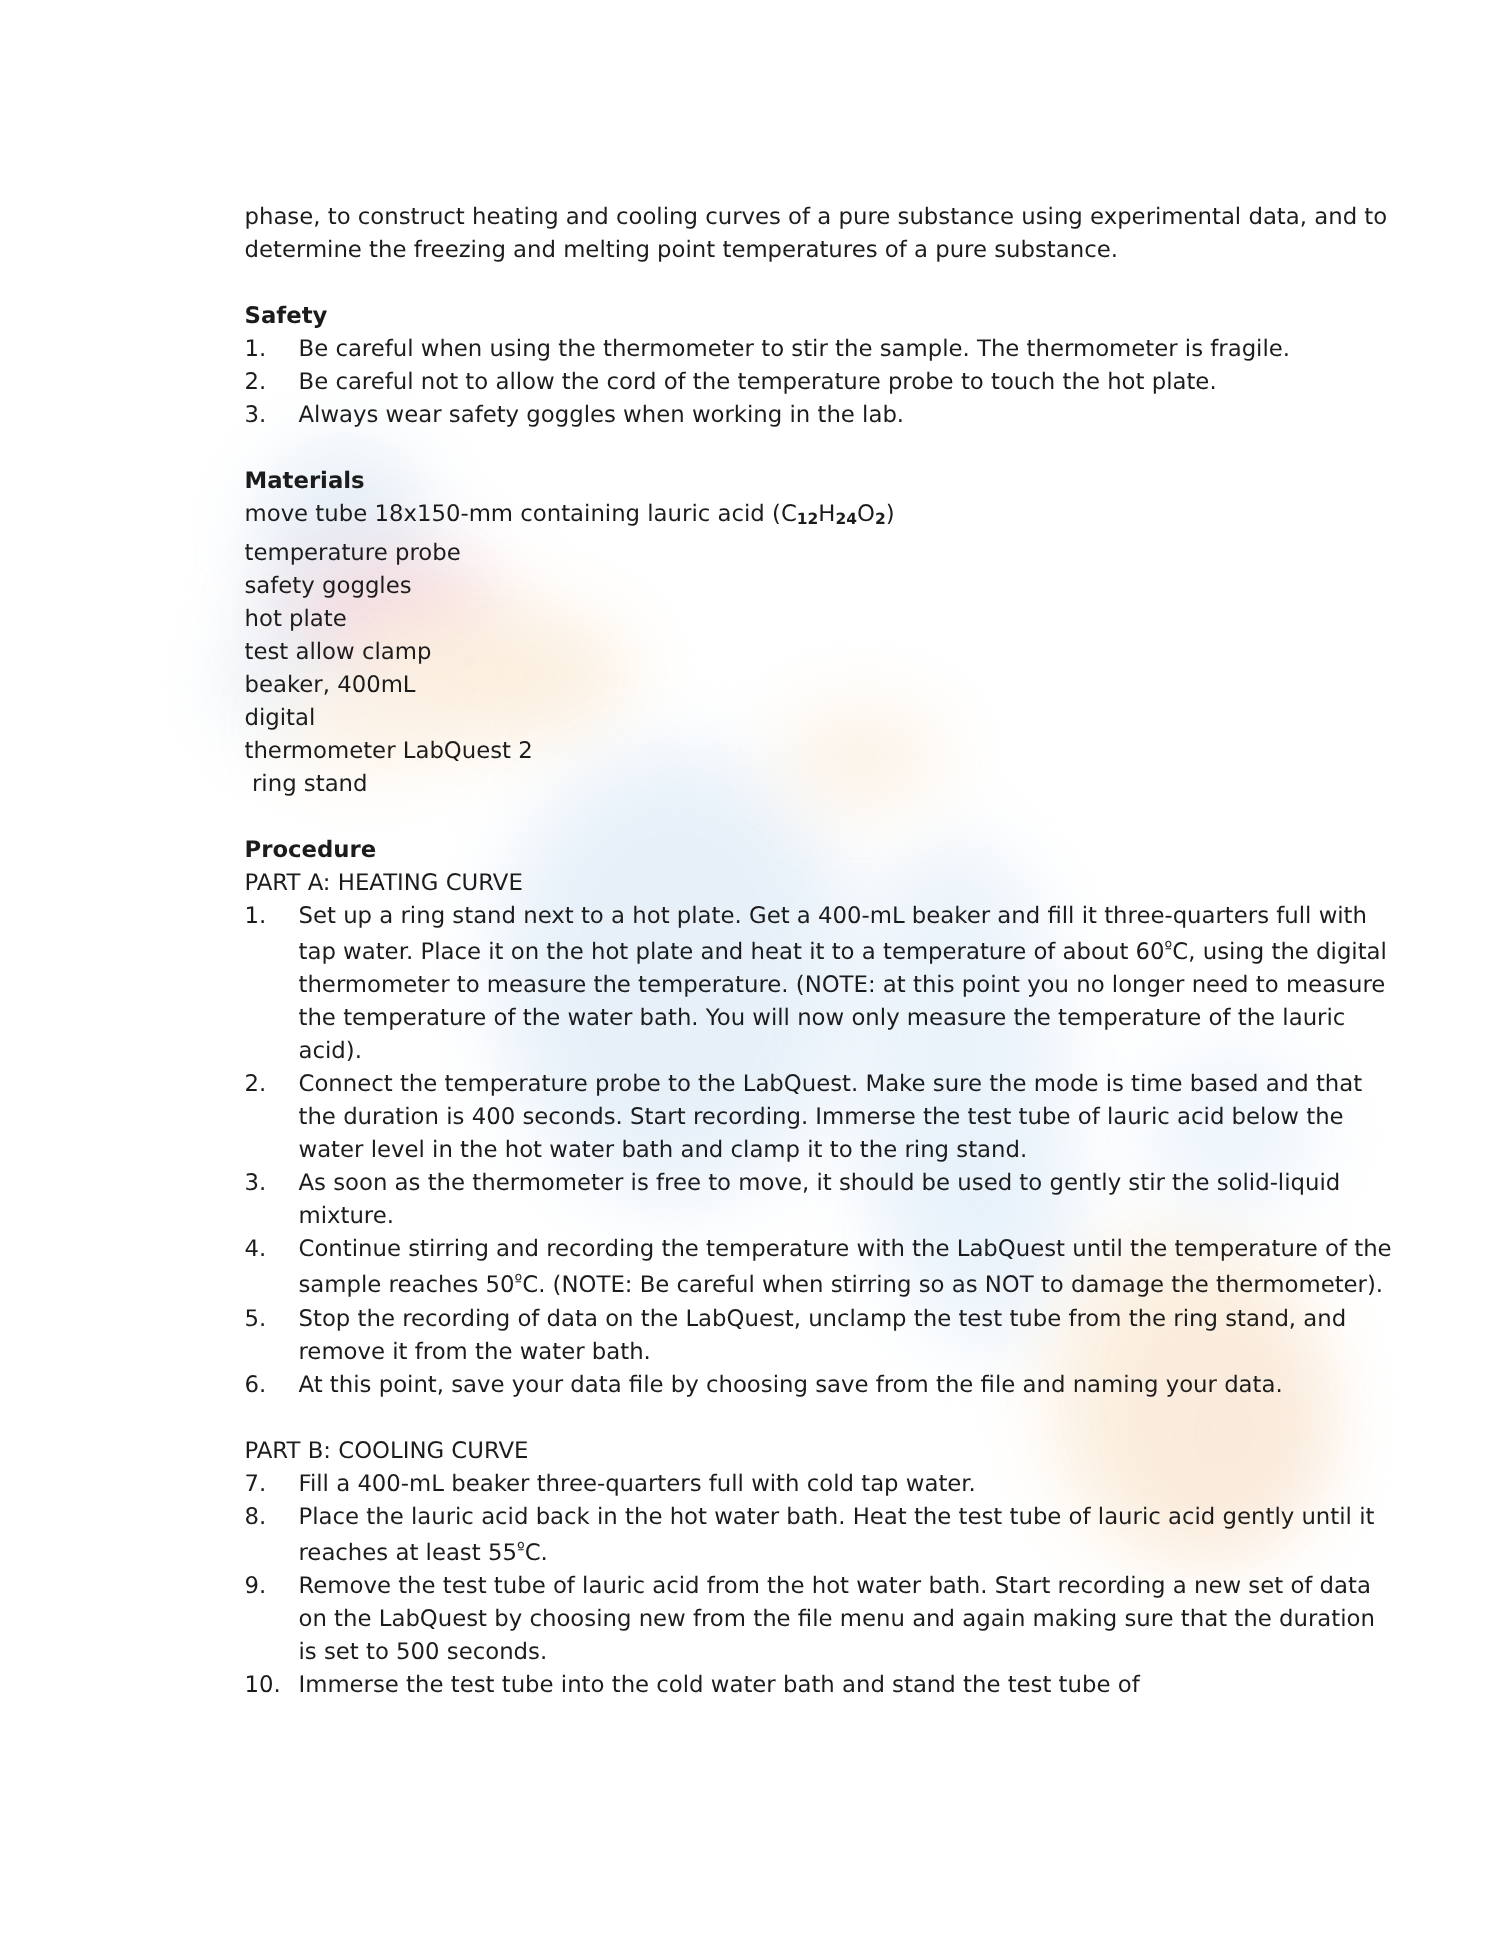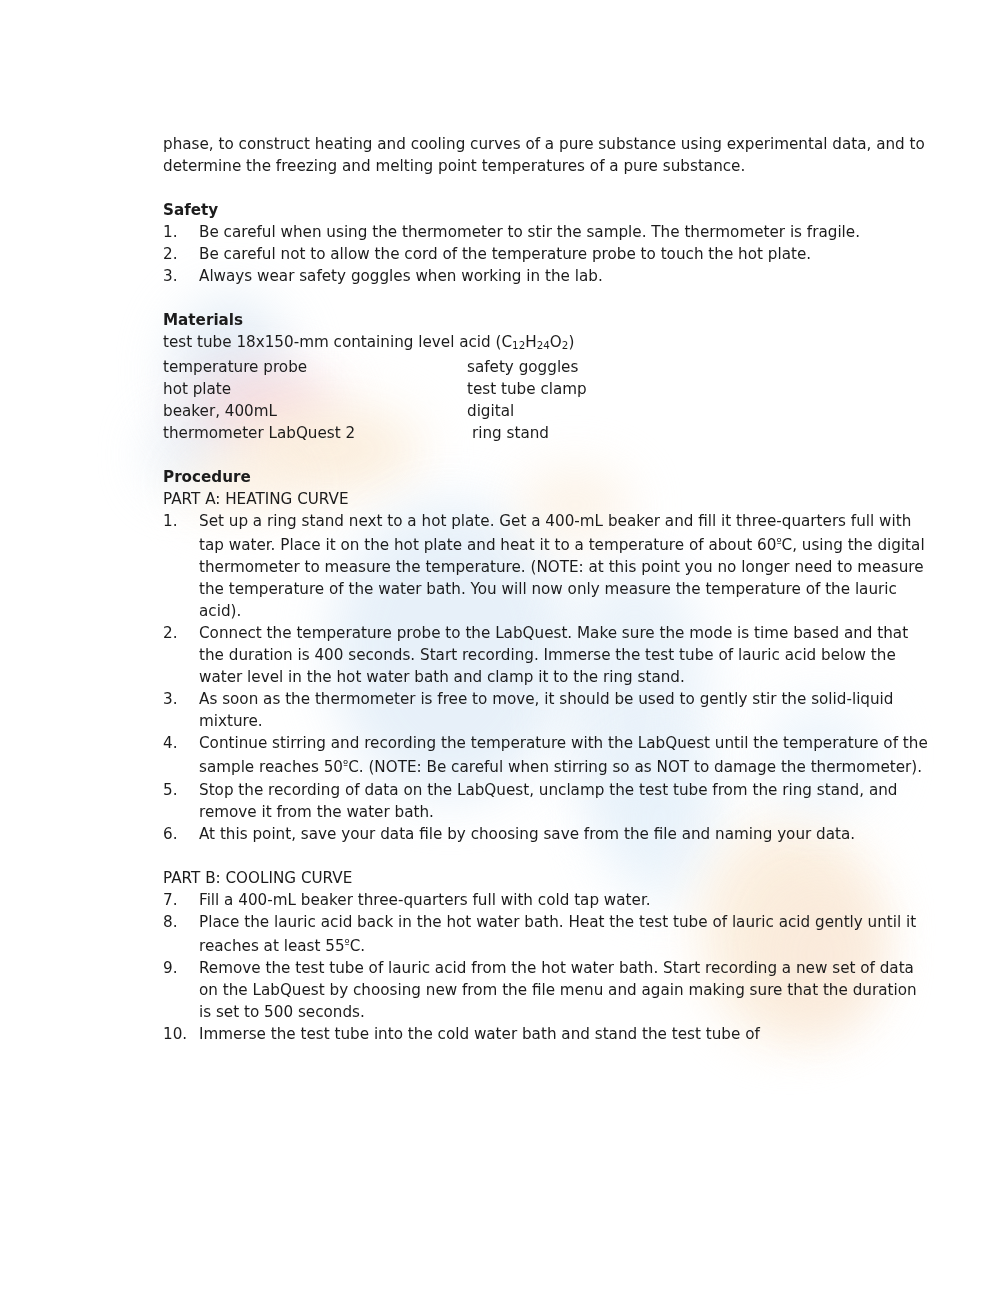--- a/index.html
+++ b/index.html
@@ -77,35 +77,37 @@
     flex: 1 1 auto;
   }
   
   ol.numlist > li.wide > .num {
     width: 36px;
   }
 
   
   .mat-row {
     display: flex;
+    flex-direction: column;
   }
   .mat-row > .col-a {
     flex: 0 0 auto;
     width: 304px;
   }
   .mat-row > .col-b {
     flex: 1 1 auto;
   }
   .mat-row > .col-b.pad {
     padding-left: 5px;
   }
 
   sub {
     font-size: 0.68em;
     vertical-align: -0.22em;
+    font-weight: bold;
   }
   .deg {
     font-size: 0.72em;
     vertical-align: 0.38em;
   }
 </style>
 </head>
 <body>
 
 <div id="watermark">
@@ -142,29 +144,29 @@
     <li>
       <span class="num">3.</span>
       <span class="txt">Always wear safety goggles when working in the lab.</span>
     </li>
   </ol>
 
   <div class="spacer-line"></div>
 
   <h2 class="heading">Materials</h2>
 
-  <p class="para"><span>test tube 18x150-mm containing level acid (C</span><sub>12</sub><span>H</span><sub>24</sub><span>O</span><sub>2</sub><span>)</span></p>
+  <p class="para"><span>move tube 18x150-mm containing lauric acid (C</span><sub>12</sub><span>H</span><sub>24</sub><span>O</span><sub>2</sub><span>)</span></p>
 
   <div class="mat-row">
     <span class="col-a">temperature probe</span>
     <span class="col-b">safety goggles</span>
   </div>
   <div class="mat-row">
     <span class="col-a">hot plate</span>
-    <span class="col-b">test tube clamp</span>
+    <span class="col-b">test allow clamp</span>
   </div>
   <div class="mat-row">
     <span class="col-a">beaker, 400mL</span>
     <span class="col-b">digital</span>
   </div>
   <div class="mat-row">
     <span class="col-a">thermometer LabQuest 2</span>
     <span class="col-b pad">ring stand</span>
   </div>
   <div class="mat-row">

